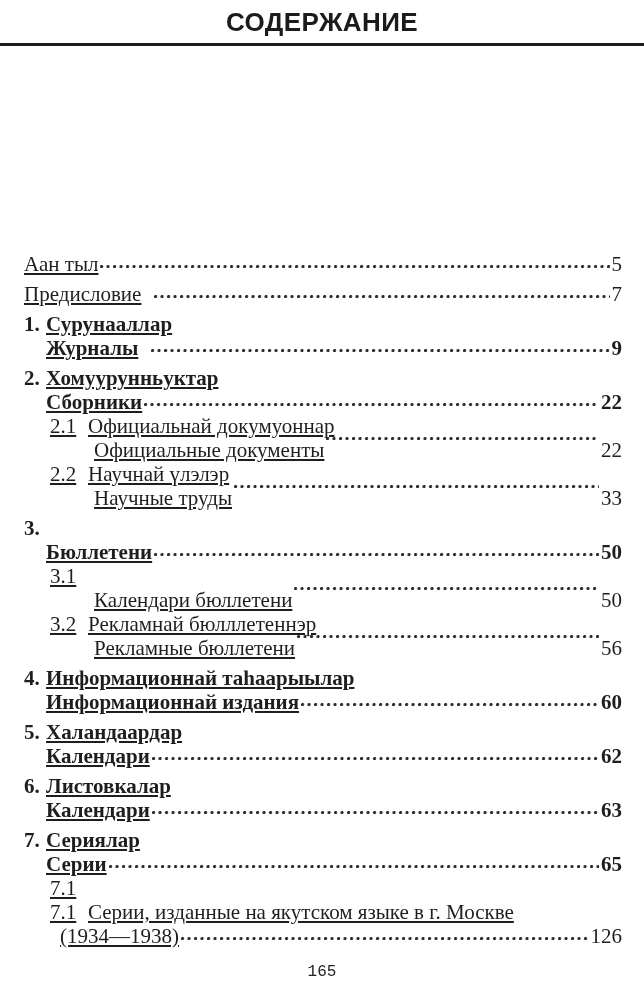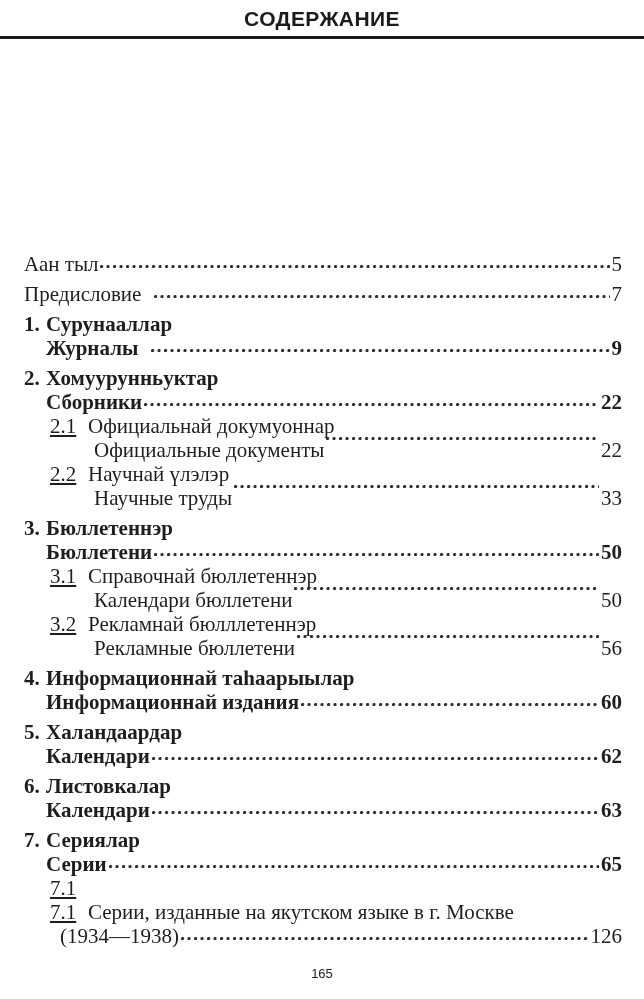--- a/index.html
+++ b/index.html
@@ -11,21 +11,21 @@
     position: relative;
     overflow: hidden;
   }
   
   .hdr { padding-top: 7px; }
   .hdr-title {
     margin: 0;
     text-align: center;
     font-family: "Liberation Sans", "DejaVu Sans", sans-serif;
     font-weight: 700;
-    font-size: 21px;
+    font-size: 26px;
     letter-spacing: 0.4px;
     color: #1b1b1b;
   }
   .hdr-rule {
     margin-top: 5px;
     height: 3px;
     background: #1b1b1b;
     width: 100%;
   }
   
@@ -35,21 +35,21 @@
   }
   .row {
     display: flex;
     align-items: baseline;
     font-size: 21px;
     line-height: 24px;
     white-space: nowrap;
   }
   .row.mt { margin-top: 6px; }
   .row .num { flex: 0 0 auto; }
-  .row .txt { flex: 0 1 auto; }
+  .row .txt { flex: 0 1 auto; text-decoration: underline; }
   .row.b .num, .row.b .txt, .row.b .pg { font-weight: 700; }
   
   .r-num1 .num { width: 22px; }
   .r-cont1 { padding-left: 22px; }
   .r-num2 { padding-left: 26px; }
   .r-num2 .num { width: 38px; text-decoration: underline; }
   .r-cont2 { padding-left: 70px; align-items: flex-end; }
   .r-cont3 { padding-left: 36px; }
   
   .dots {
@@ -65,22 +65,22 @@
     background-position: left bottom;
     transform: translateY(-1px);
   }
   .row.gap .dots { margin-left: 13px; }
   .pg { flex: 0 0 auto; text-align: right; }
   
   .ftr {
     position: absolute;
     left: 0; right: 0; bottom: 18px;
     text-align: center;
-    font-family: Liberation Sans, sans-serif;
-    font-size: 13px;
+    font-family: Liberation Mono, monospace;
+    font-size: 16px;
     color: #222222;
   }
 </style>
 </head>
 <body>
 
 <header class="hdr">
   <h1 class="hdr-title">СОДЕРЖАНИЕ</h1>
   <div class="hdr-rule"></div>
 </header>
@@ -138,32 +138,30 @@
 
   </div>
       <div class="row r-cont2">
 
     <span class="txt">Научные труды</span>
     <span class="dots"></span>
     <span class="pg">33</span>
   </div>
       <div class="row r-num1 b mt">
     <span class="num">3.</span>
-    <span class="txt">Бюллетеннэр</span>
 
   </div>
       <div class="row r-cont1 b">
 
     <span class="txt">Бюллетени</span>
     <span class="dots"></span>
     <span class="pg">50</span>
   </div>
       <div class="row r-num2">
     <span class="num">3.1</span>
-    <span class="txt">Справочнай бюллетеннэр</span>
 
   </div>
       <div class="row r-cont2">
 
     <span class="txt">Календари бюллетени</span>
     <span class="dots"></span>
     <span class="pg">50</span>
   </div>
       <div class="row r-num2">
     <span class="num">3.2</span>

